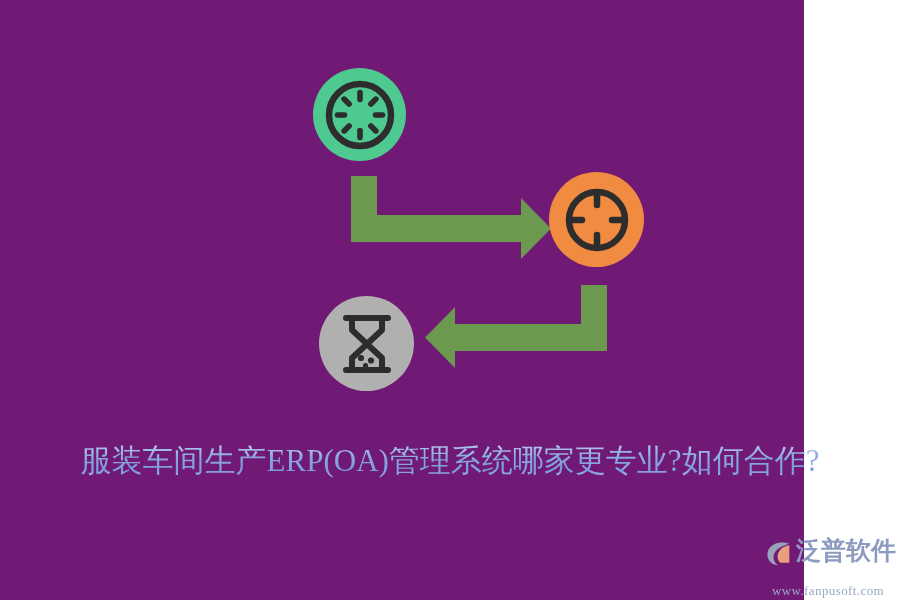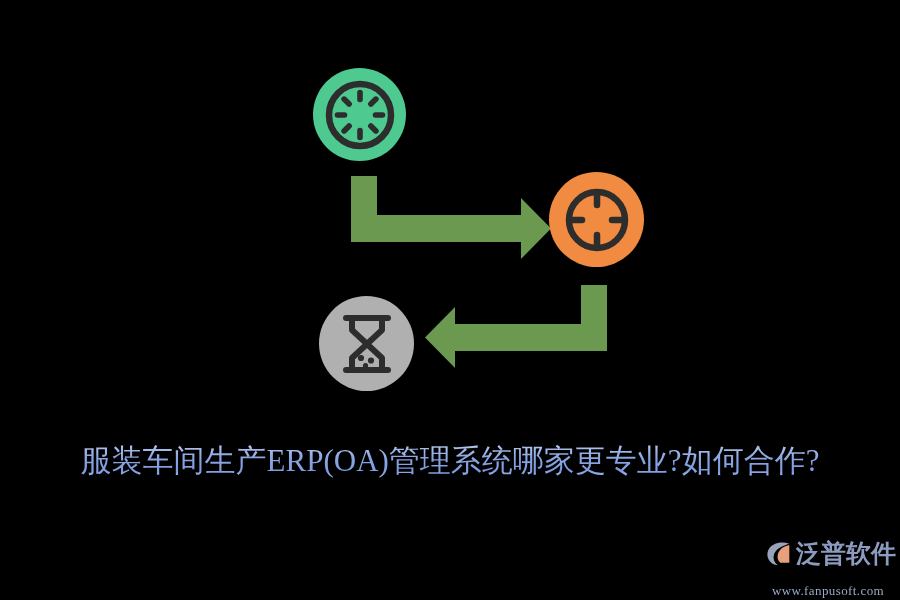--- a/index.html
+++ b/index.html
@@ -8,23 +8,23 @@
   }
   body {
     width: 900px;
     height: 600px;
     background: #ffffff;
     font-family: "Liberation Serif", "DejaVu Serif", serif;
     overflow: hidden;
   }
   .canvas {
     position: relative;
-    width: 900px;
+    width: 804px;
     height: 600px;
-    background: #000000;
+    background: #701a75;
   }
 
   
   .badge {
     position: absolute;
     border-radius: 50%;
     display: flex;
     align-items: center;
     justify-content: center;
     box-sizing: border-box;
@@ -96,21 +96,21 @@
   .logo-mark {
     width: 30px;
     height: 30px;
     flex: 0 0 30px;
     margin-right: 2px;
   }
   .logo-name {
     font-size: 25px;
     line-height: 30px;
     color: #8c9bbf;
-    font-family: Liberation Sans, sans-serif;
+    font-family: Liberation Mono, monospace;
     font-weight: bold;
     letter-spacing: 0px;
     white-space: nowrap;
   }
   .logo-url {
     margin-top: 13px;
     font-size: 13px;
     line-height: 15px;
     color: #9aa8c6;
     font-family: "Liberation Serif", "DejaVu Serif", serif;

